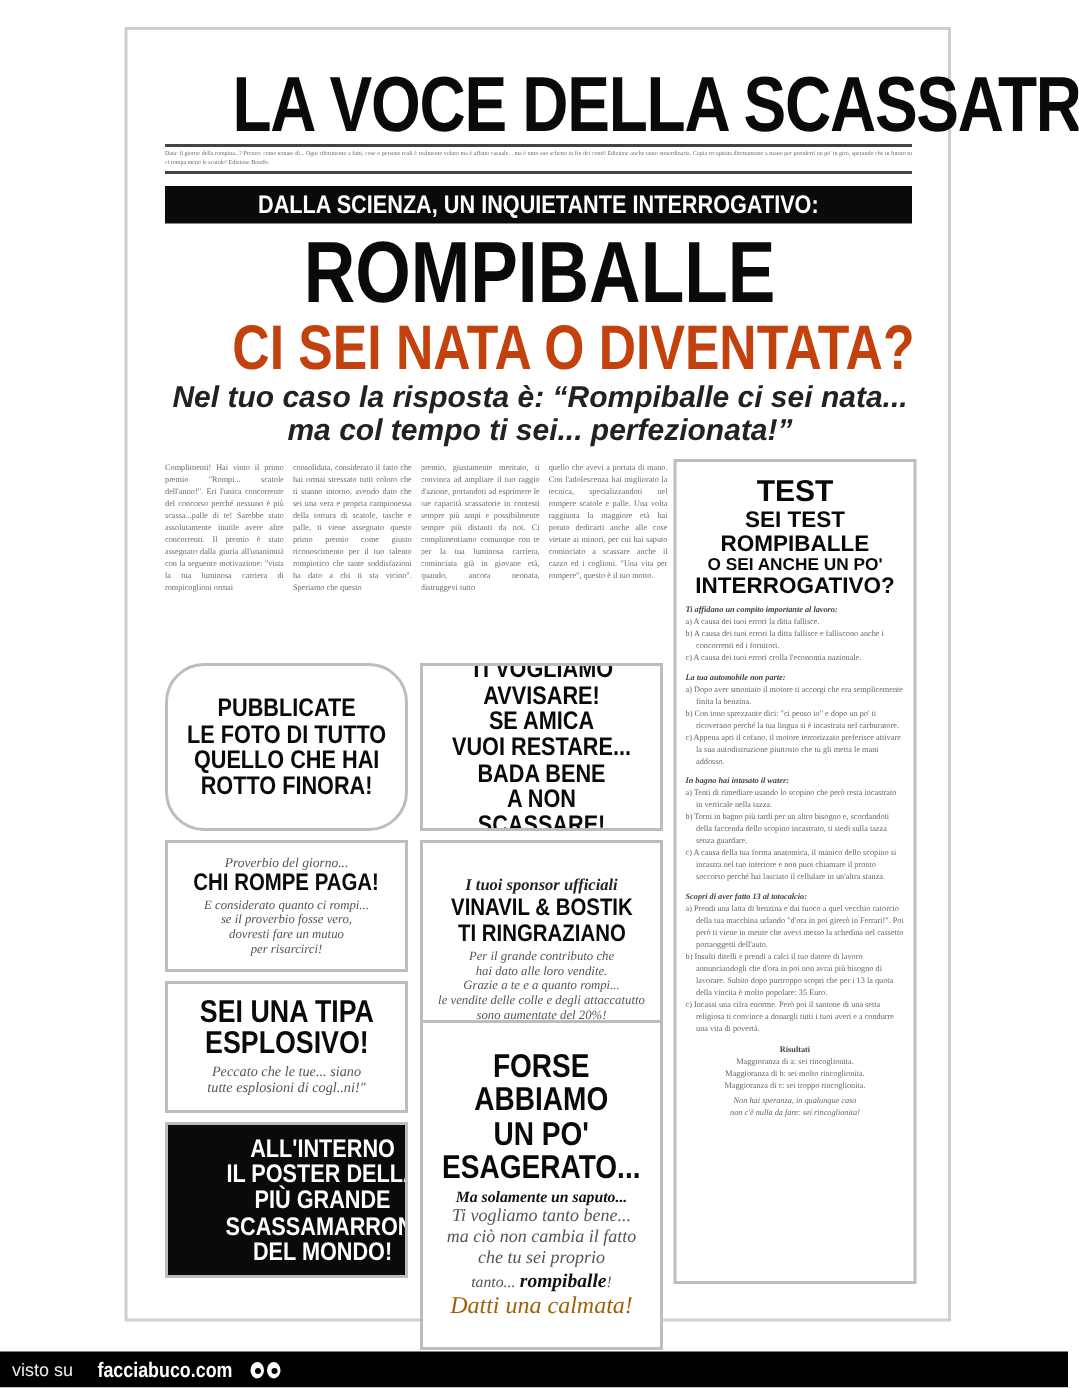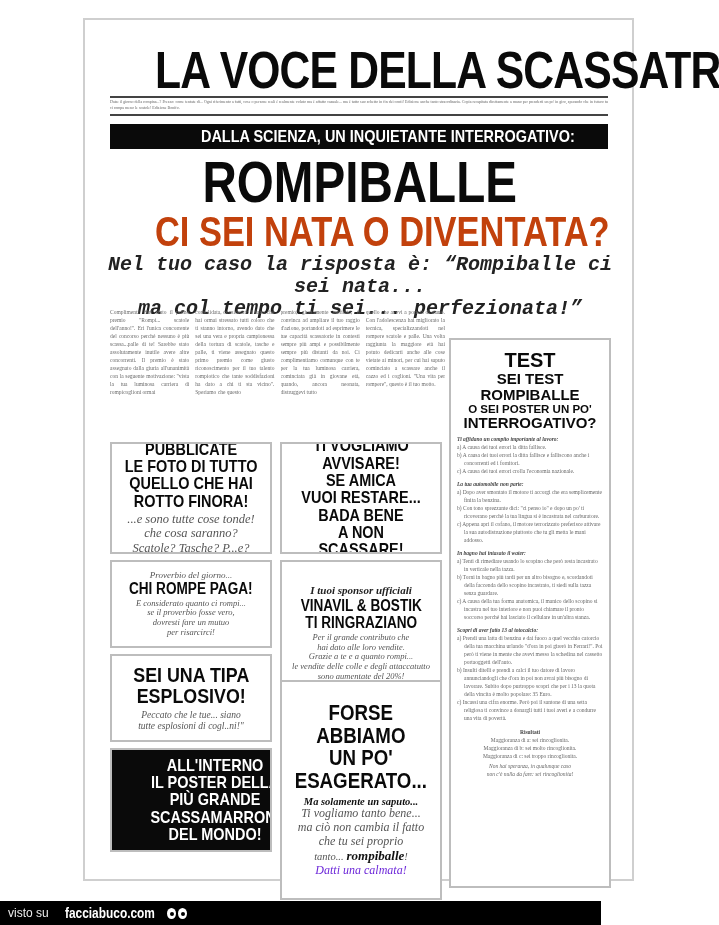--- a/index.html
+++ b/index.html
@@ -20,38 +20,38 @@
     .masthead-rule-top { position: absolute; left: 25px; top: 76px; width: 498px; height: 2px; background: #444; }
     .masthead-sub {
       position: absolute; left: 25px; top: 79px; width: 498px; height: 14px;
       font-family: "Liberation Serif", serif; font-size: 4px; line-height: 6px; color: #666;
       overflow: hidden; text-align: justify;
     }
     .masthead-rule-bot { position: absolute; left: 25px; top: 94px; width: 498px; height: 2px; background: #444; }
 
     .kicker {
       position: absolute; left: 25px; top: 104px; width: 498px; height: 25px; background: #0a0a0a;
-      color: #fff; font-weight: 700; font-size: 17px; text-align: right; line-height: 25px;
+      color: #fff; font-weight: 700; font-size: 17px; text-align: center; line-height: 25px;
       white-space: nowrap; overflow: hidden;
     }
     .kicker span { display: inline-block; transform: scaleX(0.85); }
 
     .headline1 {
       position: absolute; left: 20px; top: 132px; width: 510px; height: 60px; text-align: center;
       font-weight: 700; font-size: 58px; line-height: 60px; white-space: nowrap; color: #0a0a0a;
     }
     .headline1 span { display: inline-block; transform: scaleX(0.82); }
     .headline2 {
       position: absolute; left: 20px; top: 190px; width: 510px; height: 44px; text-align: center;
       font-weight: 700; font-size: 42px; line-height: 44px; white-space: nowrap; color: #c2410c;
     }
     .headline2 span { display: inline-block; transform: scaleX(0.82); }
     .deck {
       position: absolute; left: 20px; top: 234px; width: 510px; text-align: center;
-      font-family: Liberation Mono, monospace; font-style: italic; font-weight: 700;
+      font-family: Liberation Sans, sans-serif; font-style: italic; font-weight: 700;
       font-size: 20px; line-height: 22px; color: #222;
     }
 
     .body-cols {
       position: absolute; left: 25px; top: 288px; width: 335px; height: 130px;
       display: flex; gap: 6px;
     }
     .body-col {
       flex: 1; font-family: "Liberation Serif", serif; font-size: 5.5px; line-height: 8px;
       color: #6a6a6a; text-align: justify; overflow: hidden;
@@ -73,21 +73,21 @@
     .test-body {
       font-family: "Liberation Serif", serif; font-size: 5.5px; line-height: 8px; color: #666;
       text-align: left; width: 100%; padding: 0 6px;
     }
     .test-q { font-style: italic; font-weight: 700; color: #444; margin-top: 5px; }
     .test-a { padding-left: 7px; text-indent: -7px; }
     .test-results { text-align: center; margin-top: 6px; }
     .test-results .rt { font-weight: 700; color: #444; }
 
     .footer {
-      position: absolute; left: 0; top: 901px; width: 601px; height: 24px; background: #000;
+      position: absolute; left: 0; top: 901px; width: 712px; height: 24px; background: #000;
       display: flex; align-items: center; padding-left: 8px; color: #fff;
     }
     .footer .visto { font-size: 12px; margin-right: 16px; color: #eee; }
     .footer .site { font-size: 14px; font-weight: 700; transform: scaleX(0.85); transform-origin: left; display: inline-block; }
     .eyes { display: flex; gap: 2px; margin-left: -4px; }
     .eye { width: 9px; height: 11px; border-radius: 50%; background: #fff; position: relative; }
     .eye::after { content: ""; position: absolute; width: 4px; height: 4px; background: #000; border-radius: 50%; left: 3px; top: 4px; }
   </style>
 </head>
 <body>
@@ -108,28 +108,25 @@
     <div>ma col tempo ti sei... perfezionata!”</div>
   </div>
 
   <div class="body-cols">
     <div class="body-col">Complimenti! Hai vinto il primo premio "Rompi... scatole dell'anno!". Eri l'unica concorrente del concorso perché nessuno è più scassa...palle di te! Sarebbe stato assolutamente inutile avere altre concorrenti. Il premio è stato assegnato dalla giuria all'unanimità con la seguente motivazione: "vista la tua luminosa carriera di rompicoglioni ormai</div>
     <div class="body-col">consolidata, considerato il fatto che hai ormai stressato tutti coloro che ti stanno intorno, avendo dato che sei una vera e propria campionessa della tortura di scatole, tasche e palle, ti viene assegnato questo primo premio come giusto riconoscimento per il tuo talento rompiotico che tante soddisfazioni ha dato a chi ti sta vicino". Speriamo che questo</div>
     <div class="body-col">premio, giustamente meritato, ti convinca ad ampliare il tuo raggio d'azione, portandoti ad esprimere le tue capacità scassatorie in contesti sempre più ampi e possibilmente sempre più distanti da noi. Ci complimentiamo comunque con te per la tua luminosa carriera, cominciata già in giovane età, quando, ancora neonata, distruggevi tutto</div>
     <div class="body-col">quello che avevi a portata di mano. Con l'adolescenza hai migliorato la tecnica, specializzandoti nel rompere scatole e palle. Una volta raggiunta la maggiore età hai potuto dedicarti anche alle cose vietate ai minori, per cui hai saputo cominciato a scassare anche il cazzo ed i coglioni. "Una vita per rompere", questo è il tuo motto.</div>
   </div>
 
-  <div class="box" style="left:25px; top:422px; width:162px; height:112px;">
+  <div class="box" style="left:25px; top:422px; width:162px; height:112px;border-radius:26px;">
     <div class="bh" style="font-size:17px;">PUBBLICATE
 LE FOTO DI TUTTO
 QUELLO CHE HAI
 ROTTO FINORA!</div>
-    <div class="bi" style="font-size:12.5px; margin-top:2px;">...e sono tutte cose tonde!
-che cosa saranno?
-Scatole? Tasche? P...e?</div>
   </div>
 
   <div class="box" style="left:25px; top:540px; width:162px; height:88px;">
     <div class="small-i">Proverbio del giorno...</div>
     <div class="bh" style="font-size:16px; margin:1px 0;">CHI ROMPE PAGA!</div>
     <div class="bi" style="font-size:8.5px;">E considerato quanto ci rompi...
 se il proverbio fosse vero,
 dovresti fare un mutuo
 per risarcirci!</div>
   </div>
@@ -174,29 +171,29 @@
 UN PO'
 ESAGERATO...</div>
     <div class="bi-strong" style="font-size:10.5px; margin-top:4px;">Ma solamente un saputo...</div>
     <div class="bi" style="font-size:12px;">Ti vogliamo tanto bene...
 ma ciò non cambia il fatto
 che tu sei proprio</div>
     <div style="font-size:10.5px; line-height:1.2;">
       <span class="bi">tanto...</span>
       <span class="bi-strong" style="font-size:13px;">rompiballe</span><span class="bi">!</span>
     </div>
-    <div class="bi" style="font-size:12px; color:#6d28d9;">Datti una calmata!</div>
-  </div>
-
-  <div class="box" style="left:364px; top:286px; width:162px; height:550px; justify-content:flex-start; padding-top:10px;margin-top:32px;">
+    <div class="bi" style="font-size:16px; color:#a16207;">Datti una calmata!</div>
+  </div>
+
+  <div class="box" style="left:364px; top:286px; width:162px; height:550px; justify-content:flex-start; padding-top:10px;">
     <div class="test-title">
       <div style="font-size:20px;">TEST</div>
       <div style="font-size:15px;">SEI TEST</div>
       <div style="font-size:15px;">ROMPIBALLE</div>
-      <div style="font-size:11.5px;">O SEI POSTER UN PO'</div>
+      <div style="font-size:11.5px;">O SEI ANCHE UN PO'</div>
       <div style="font-size:15px;">INTERROGATIVO?</div>
     </div>
     <div class="test-body">
       <div class="test-q">Ti affidano un compito importante al lavoro:</div>
       <div class="test-a">a) A causa dei tuoi errori la ditta fallisce.</div>
       <div class="test-a">b) A causa dei tuoi errori la ditta fallisce e falliscono anche i concorrenti ed i fornitori.</div>
       <div class="test-a">c) A causa dei tuoi errori crolla l'economia nazionale.</div>
 
       <div class="test-q">La tua automobile non parte:</div>
       <div class="test-a">a) Dopo aver smontato il motore ti accorgi che era semplicemente finita la benzina.</div>

